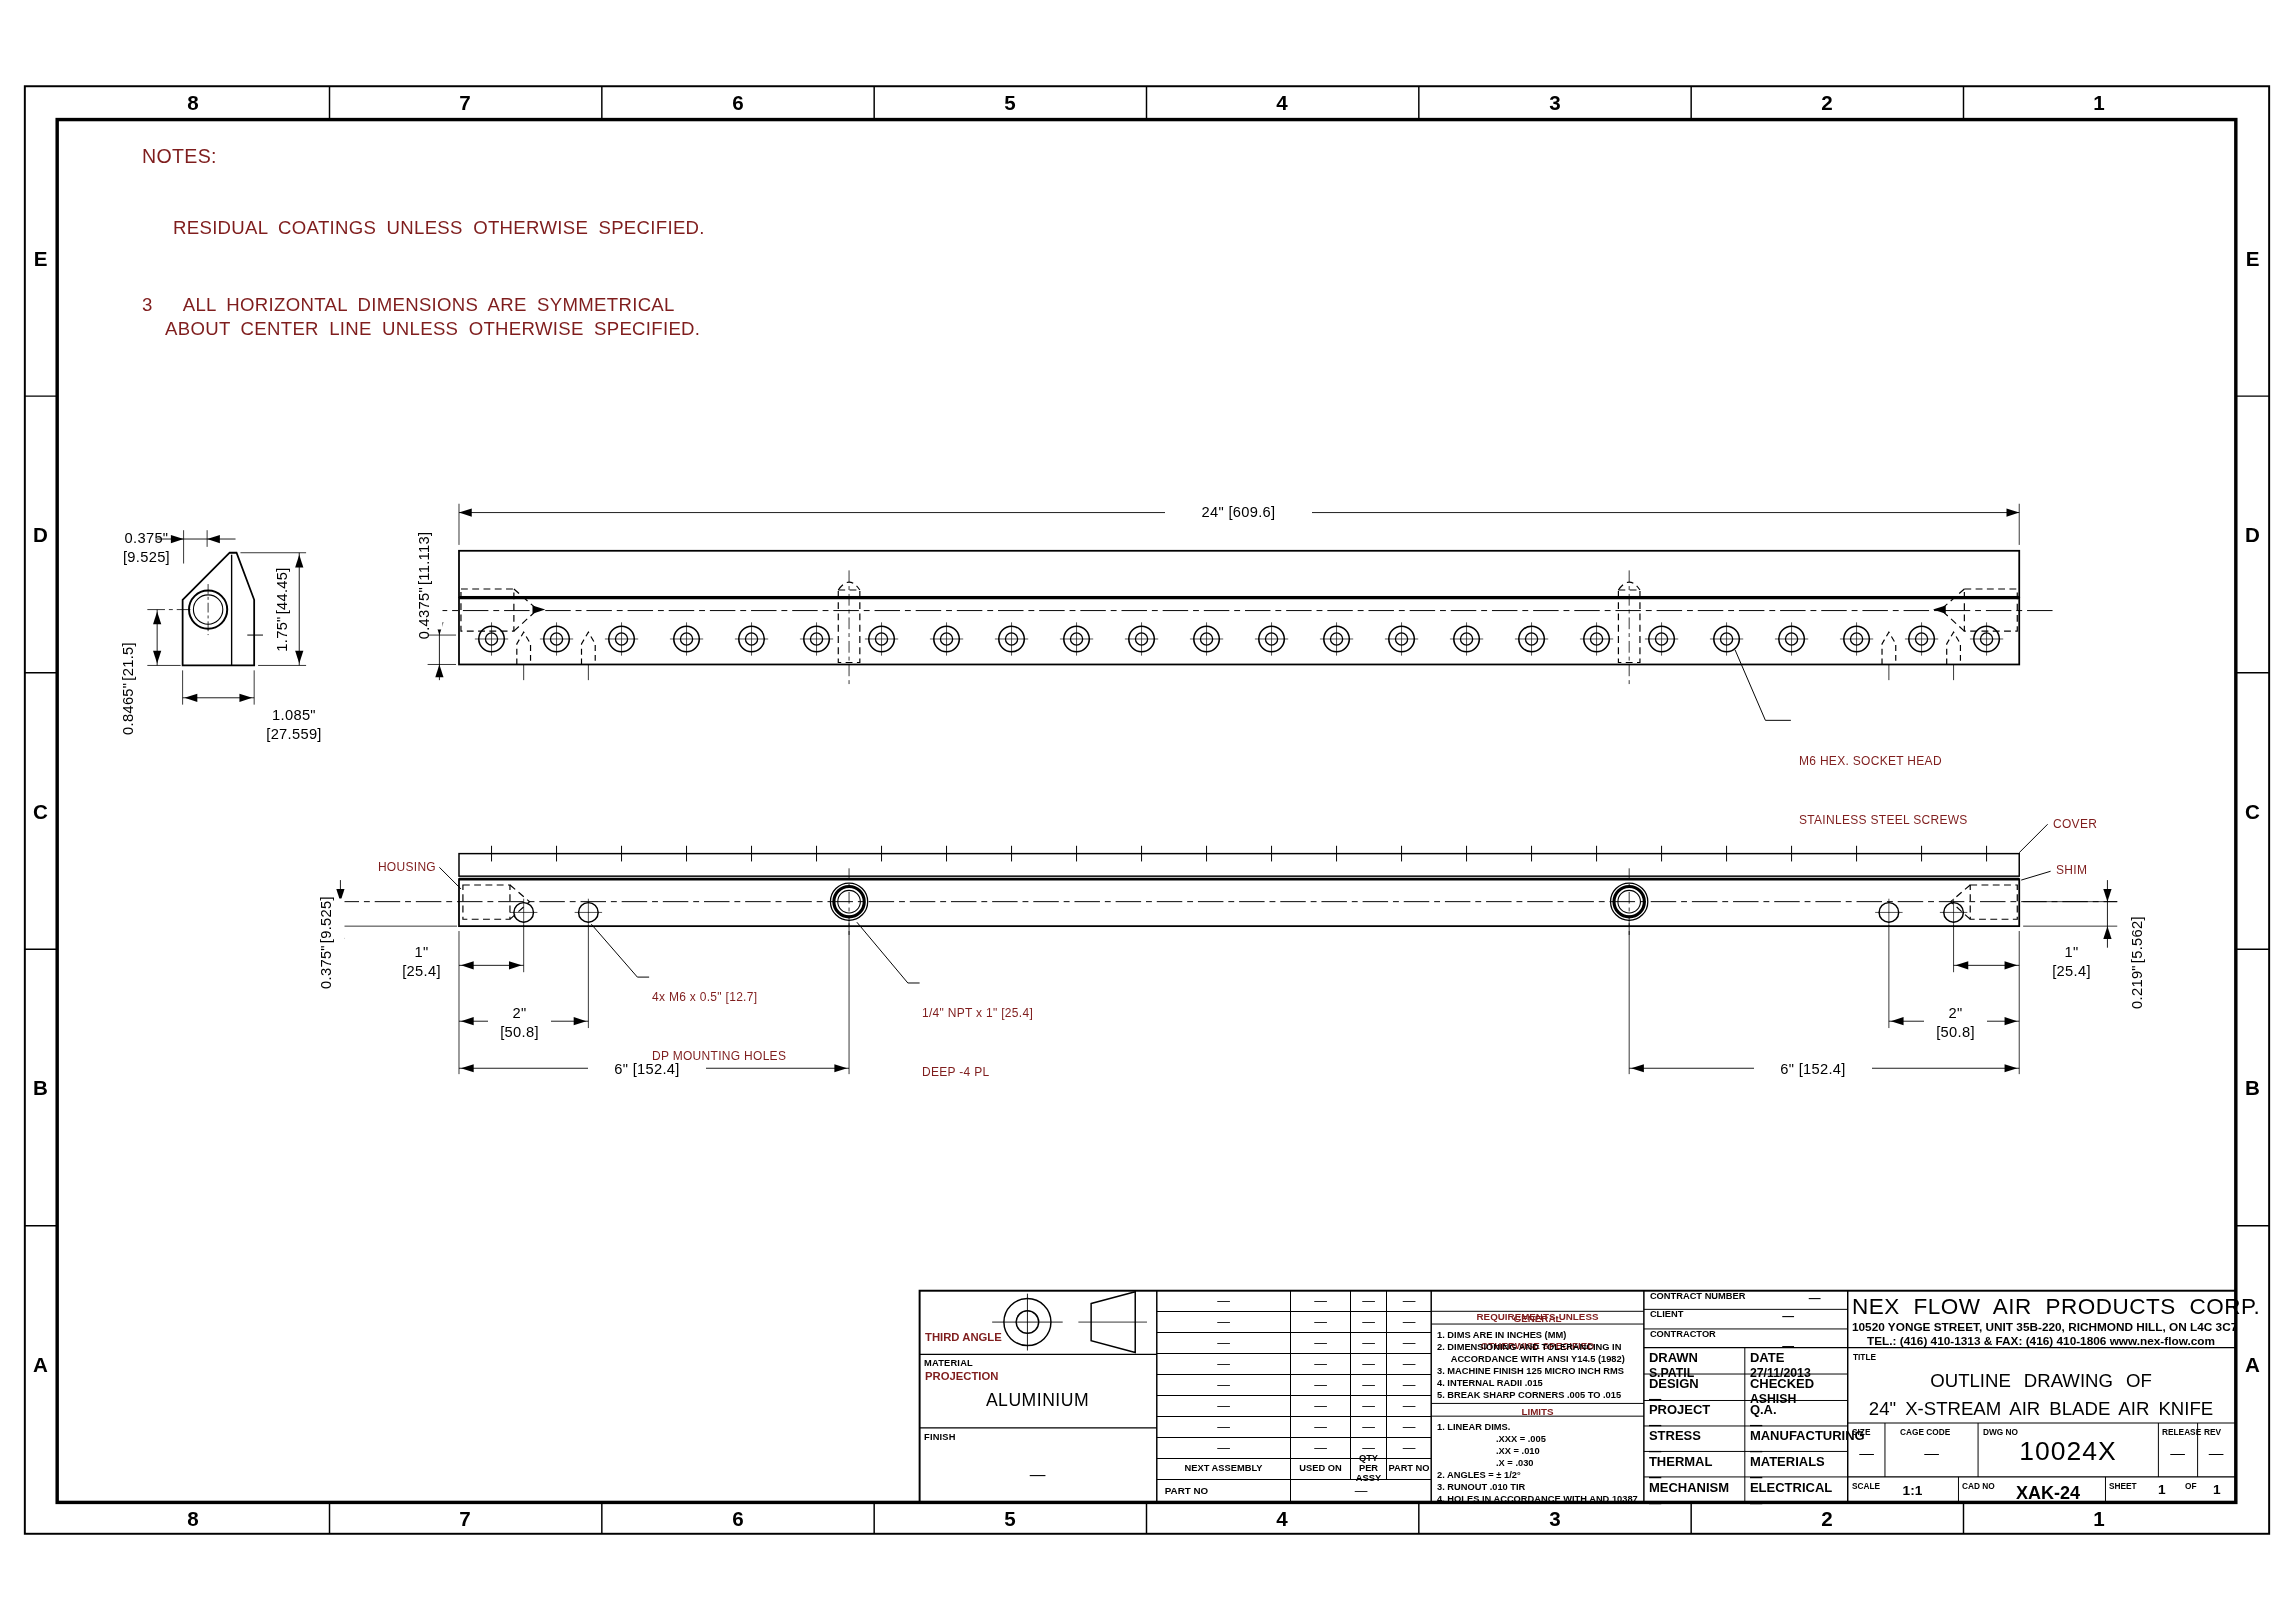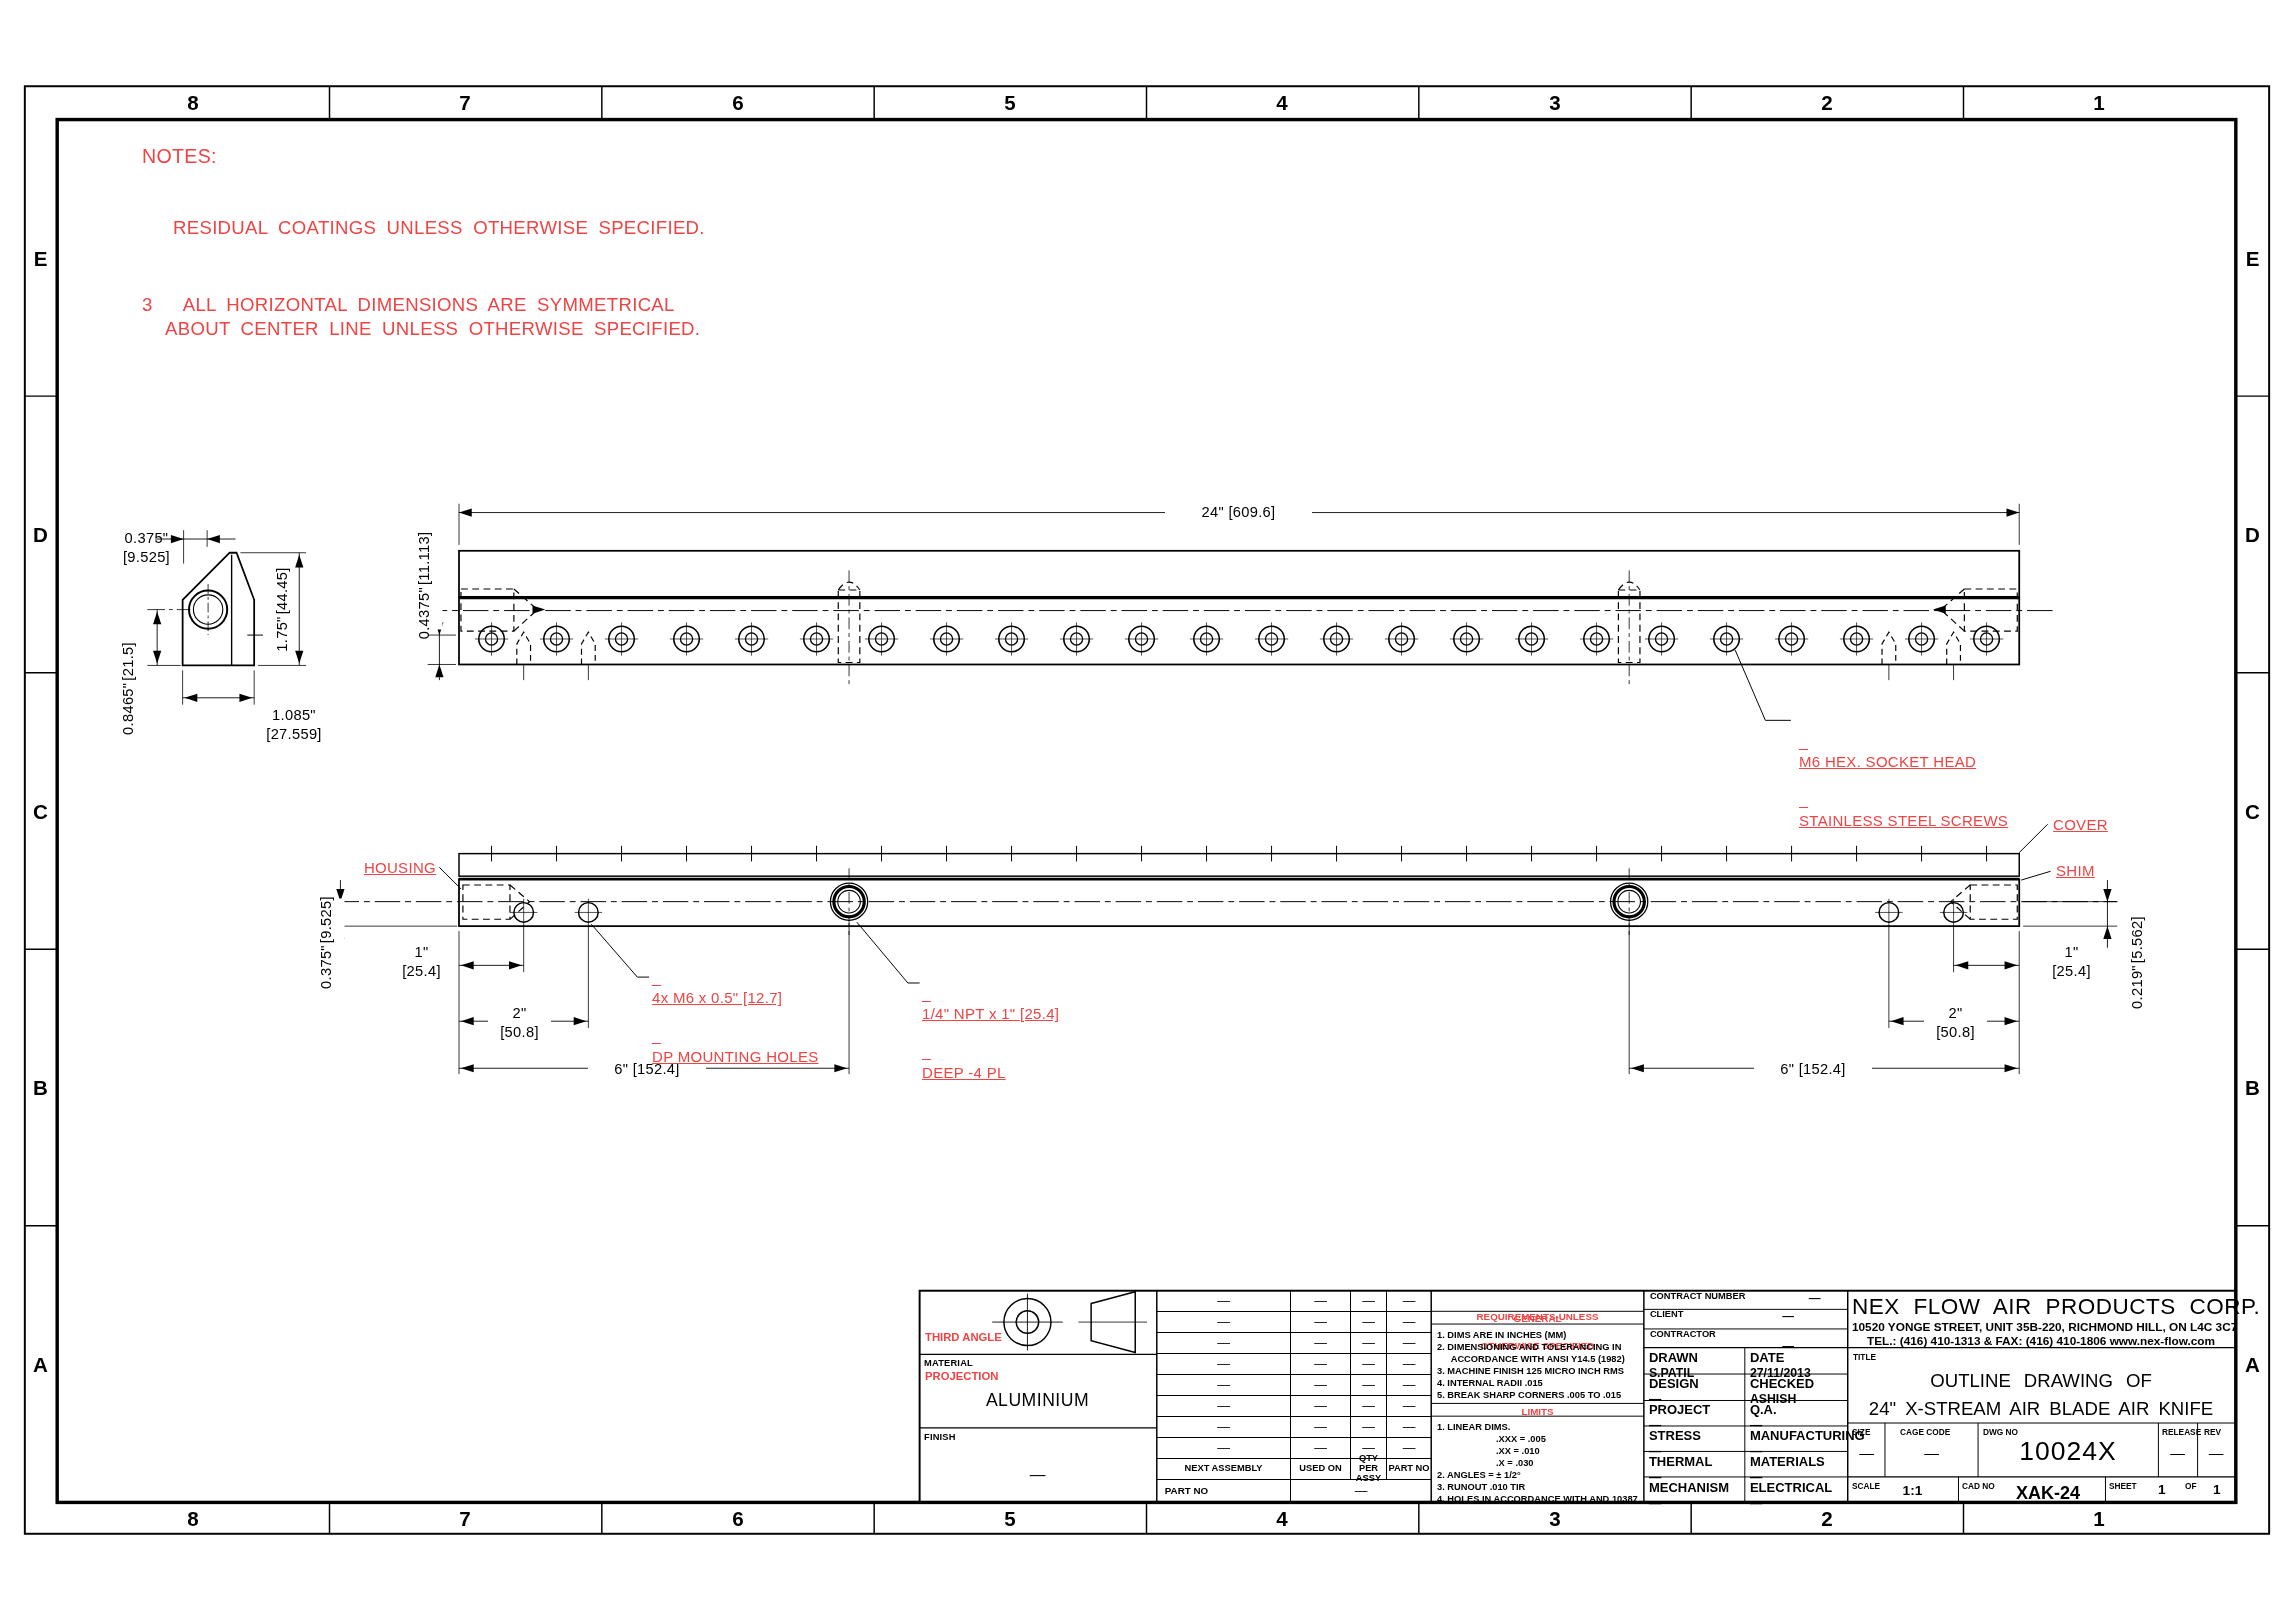--- a/index.html
+++ b/index.html
@@ -1,28 +1,28 @@
 <!DOCTYPE html>
 <html><head>
 <meta charset="utf-8">
 <style>
   html,body{margin:0;padding:0;background:#e8e8e8;}
   #sheet{position:relative;width:2293px;height:1621px;background:#ffffff;overflow:hidden;
          font-family:"Liberation Sans",sans-serif;color:#000;}
   #linework{position:absolute;left:0;top:0;stroke:#000;fill:none;}
-  .lbl{position:absolute;white-space:pre;color:#ef4444;}
+  .lbl{position:absolute;white-space:pre;color:#7f1d1d;}
   .zlabel{position:absolute;display:flex;align-items:center;justify-content:center;
           font:bold 20.6px "Liberation Sans",sans-serif;}
   .note{font-size:18.6px;letter-spacing:0.3px;word-spacing:4.9px;}
   .dimblock{position:absolute;text-align:center;font-size:14.7px;line-height:18.6px;letter-spacing:0.3px;}
   .rot{transform:rotate(-90deg);transform-origin:center;display:flex;gap:2px;
        align-items:center;justify-content:center;}
   .rot div{white-space:pre;}
   .wbg{background:#fff;}
-  .ann{font-size:15px;line-height:19.6px;letter-spacing:0.3px;text-decoration:underline;}
+  .ann{font-size:12px;line-height:19.6px;letter-spacing:0.3px;}
   .tb-lab{position:absolute;font-weight:bold;font-size:9.3px;letter-spacing:0.2px;}
   .tb-lab-sm{position:absolute;font-weight:bold;font-size:8.3px;}
   .tb-val{position:absolute;text-align:center;}
   #parts-table{position:absolute;left:1157px;top:1291px;width:274px;height:212px;
                display:grid;grid-template-columns:134px 60px 36px 44px;grid-auto-rows:21px;}
   .pt-cell{border-right:1px solid #000;border-bottom:1px solid #000;display:flex;
            align-items:center;justify-content:center;font-size:12.7px;}
   .pt-cell:nth-child(4n){border-right:none;}
   .pt-head{font-weight:bold;font-size:9.3px;text-align:center;white-space:pre-line;line-height:9.8px;}
   .pt-foot{font-weight:bold;font-size:9.8px;justify-content:flex-start;padding-left:7.8px;border-bottom:none;}

